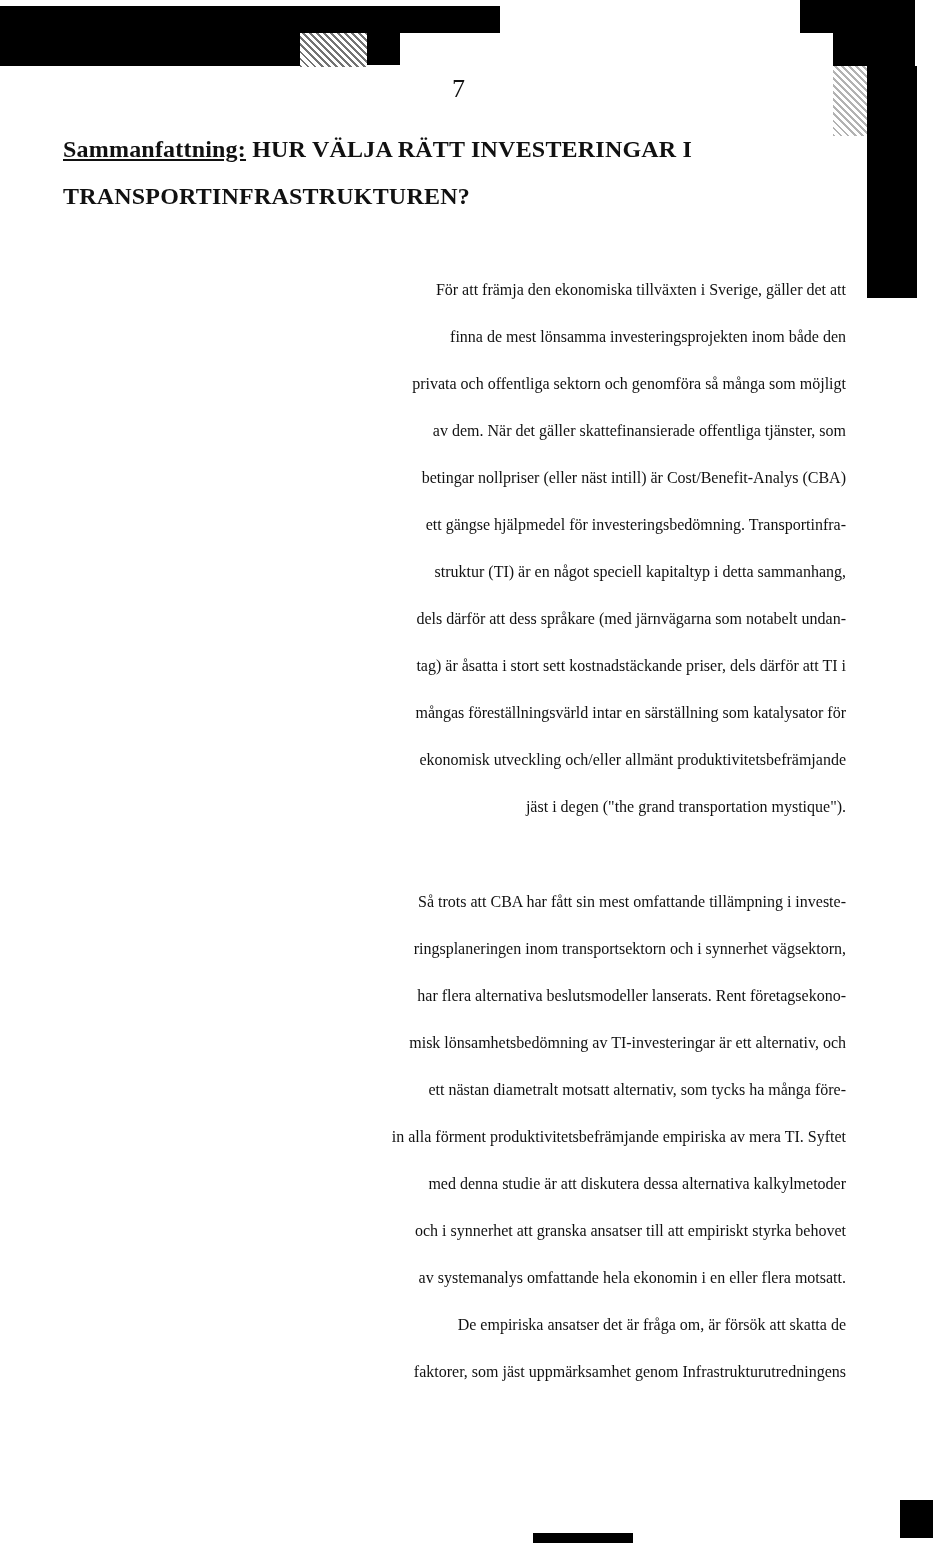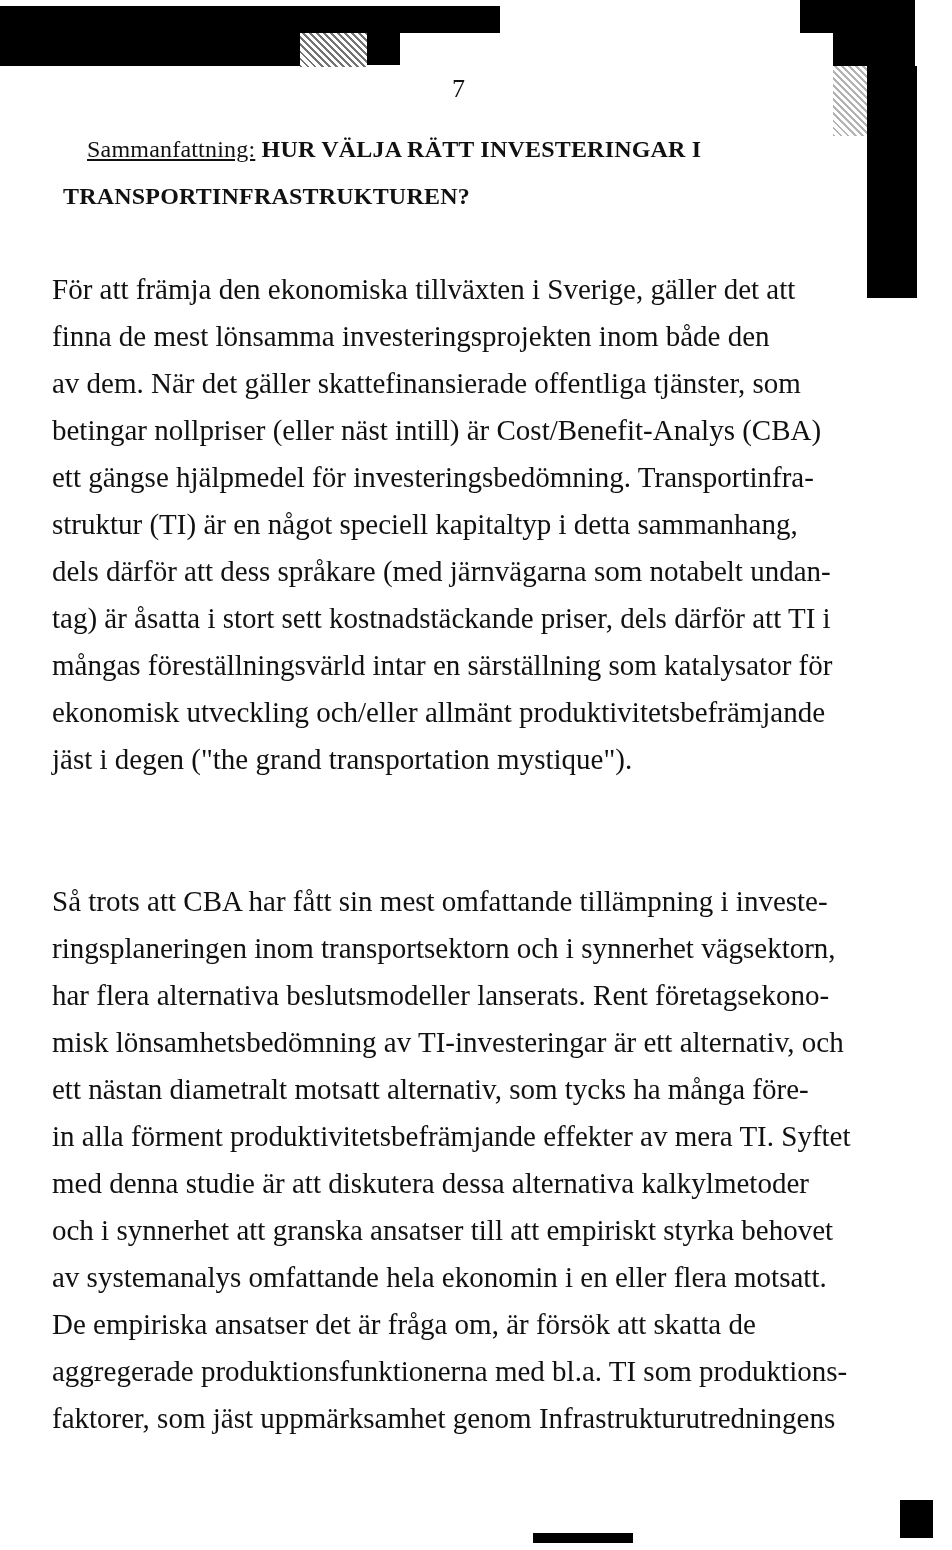--- a/index.html
+++ b/index.html
@@ -1,23 +1,23 @@
 <!DOCTYPE html>
 <html><head>
   <meta charset="utf-8">
   <style>
     html, body { margin: 0; padding: 0; background: #ffffff; }
     body { width: 952px; height: 1550px; position: relative; overflow: hidden; font-family: "Liberation Serif", "DejaVu Serif", serif; color: #111; }
     .blk { position: absolute; background: #000; }
     .noise { position: absolute; background: repeating-linear-gradient(45deg, #000 0 2px, transparent 2px 5px); opacity: .55; }
     .page-num { position: absolute; left: 452px; top: 74px; font-size: 26px; line-height: 30px; }
     .title { position: absolute; left: 63px; top: 126px; width: 780px; font-size: 24px; line-height: 47px; letter-spacing: 0.2px; }
-    .title .label { text-decoration: underline; font-weight: normal; margin-left: 24px; }
+    .title .label { text-decoration: underline; font-weight: bold; }
     .title .head { font-weight: bold; margin-top: 39px; }
-    .para { position: absolute; left: 52px; width: 800px; font-size: 29px; line-height: 47px; }
+    .para { position: absolute; left: 46px; width: 800px; font-size: 16px; line-height: 47px; text-align: right; }
     .para .line { display: block; white-space: nowrap; }
     #p1 { top: 266px; }
     #p2 { top: 878px; }
   </style>
 </head>
 <body>
 
 <div class="blk" style="left:0;top:6px;width:500px;height:27px;"></div>
 <div class="blk" style="left:0;top:33px;width:300px;height:33px;"></div>
 <div class="blk" style="left:367px;top:33px;width:33px;height:32px;"></div>
@@ -33,37 +33,37 @@
 
 <div class="title">
   <span class="label">Sammanfattning:</span>
   <span class="head">HUR VÄLJA RÄTT INVESTERINGAR I</span><br>
   <span class="head">TRANSPORTINFRASTRUKTUREN?</span>
 </div>
 
 <div class="para" id="p1">
   <span class="line">För att främja den ekonomiska tillväxten i Sverige, gäller det att</span>
   <span class="line">finna de mest lönsamma investeringsprojekten inom både den</span>
+  <span class="line">privata och offentliga sektorn och genomföra så många som möjligt</span>
   <span class="line">av dem. När det gäller skattefinansierade offentliga tjänster, som</span>
   <span class="line">betingar nollpriser (eller näst intill) är Cost/Benefit-Analys (CBA)</span>
   <span class="line">ett gängse hjälpmedel för investeringsbedömning. Transportinfra-</span>
   <span class="line">struktur (TI) är en något speciell kapitaltyp i detta sammanhang,</span>
   <span class="line">dels därför att dess språkare (med järnvägarna som notabelt undan-</span>
   <span class="line">tag) är åsatta i stort sett kostnadstäckande priser, dels därför att TI i</span>
   <span class="line">mångas föreställningsvärld intar en särställning som katalysator för</span>
   <span class="line">ekonomisk utveckling och/eller allmänt produktivitetsbefrämjande</span>
   <span class="line">jäst i degen ("the grand transportation mystique").</span>
 </div>
 
 <div class="para" id="p2">
   <span class="line">Så trots att CBA har fått sin mest omfattande tillämpning i investe-</span>
   <span class="line">ringsplaneringen inom transportsektorn och i synnerhet vägsektorn,</span>
   <span class="line">har flera alternativa beslutsmodeller lanserats. Rent företagsekono-</span>
   <span class="line">misk lönsamhetsbedömning av TI-investeringar är ett alternativ, och</span>
   <span class="line">ett nästan diametralt motsatt alternativ, som tycks ha många före-</span>
-  <span class="line">in alla förment produktivitetsbefrämjande effekter av mera TI. Syftet</span>
+  <span class="line">in alla förment produktivitetsbefrämjande empiriska av mera TI. Syftet</span>
   <span class="line">med denna studie är att diskutera dessa alternativa kalkylmetoder</span>
   <span class="line">och i synnerhet att granska ansatser till att empiriskt styrka behovet</span>
   <span class="line">av systemanalys omfattande hela ekonomin i en eller flera motsatt.</span>
   <span class="line">De empiriska ansatser det är fråga om, är försök att skatta de</span>
-  <span class="line">aggregerade produktionsfunktionerna med bl.a. TI som produktions-</span>
   <span class="line">faktorer, som jäst uppmärksamhet genom Infrastrukturutredningens</span>
 </div>
 
 </body></html>

